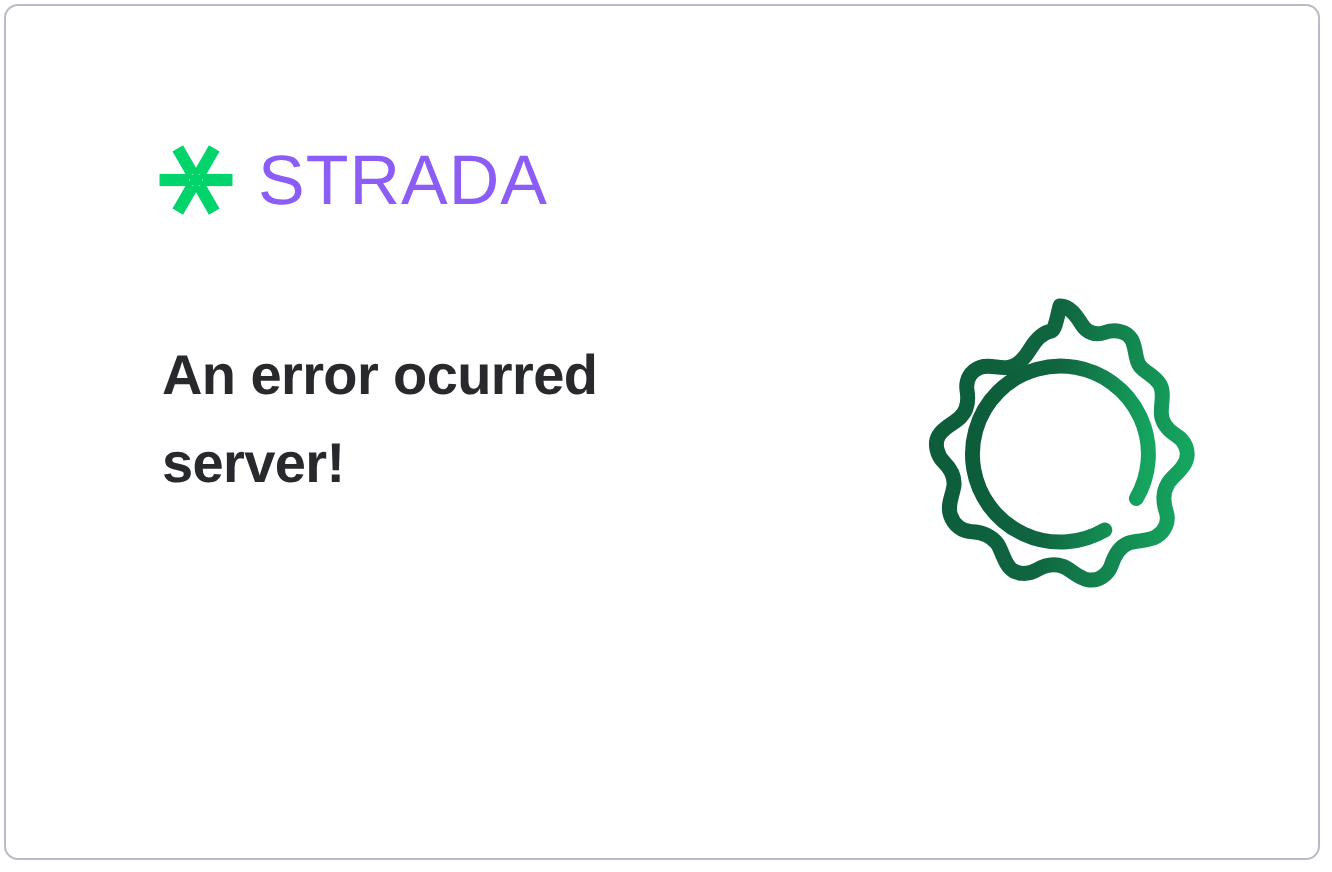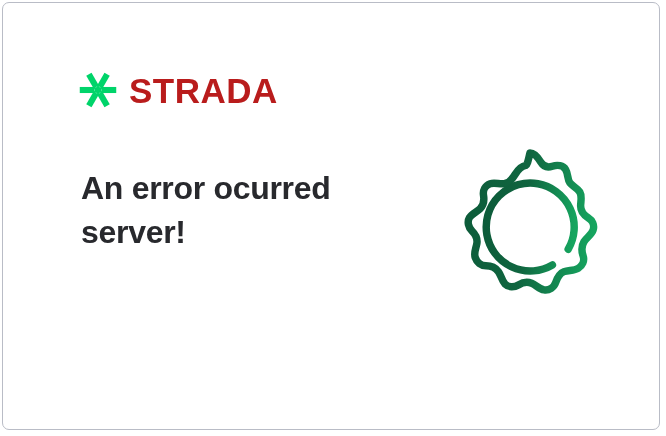--- a/index.html
+++ b/index.html
@@ -38,35 +38,35 @@
   }
   .brand-mark {
     width: 38px;
     height: 38px;
     display: block;
     flex: 0 0 auto;
   }
   .brand-wordmark {
     font-family: "Liberation Sans", sans-serif;
     font-size: 35px;
-    font-weight: bold;
+    font-weight: normal;
     letter-spacing: 0.5px;
-    color: #b91c1c;
+    color: #8b5cf6;
     line-height: 1;
     white-space: nowrap;
   }
 
   
   .message {
     position: absolute;
     left: 78px;
     top: 163px;
     width: 300px;
     font-family: "Liberation Sans", sans-serif;
-    font-size: 32px;
+    font-size: 28px;
     font-weight: bold;
     line-height: 44px;
     letter-spacing: -0.3px;
     color: #28292d;
   }
   .message-line {
     display: block;
     white-space: nowrap;
   }
 

